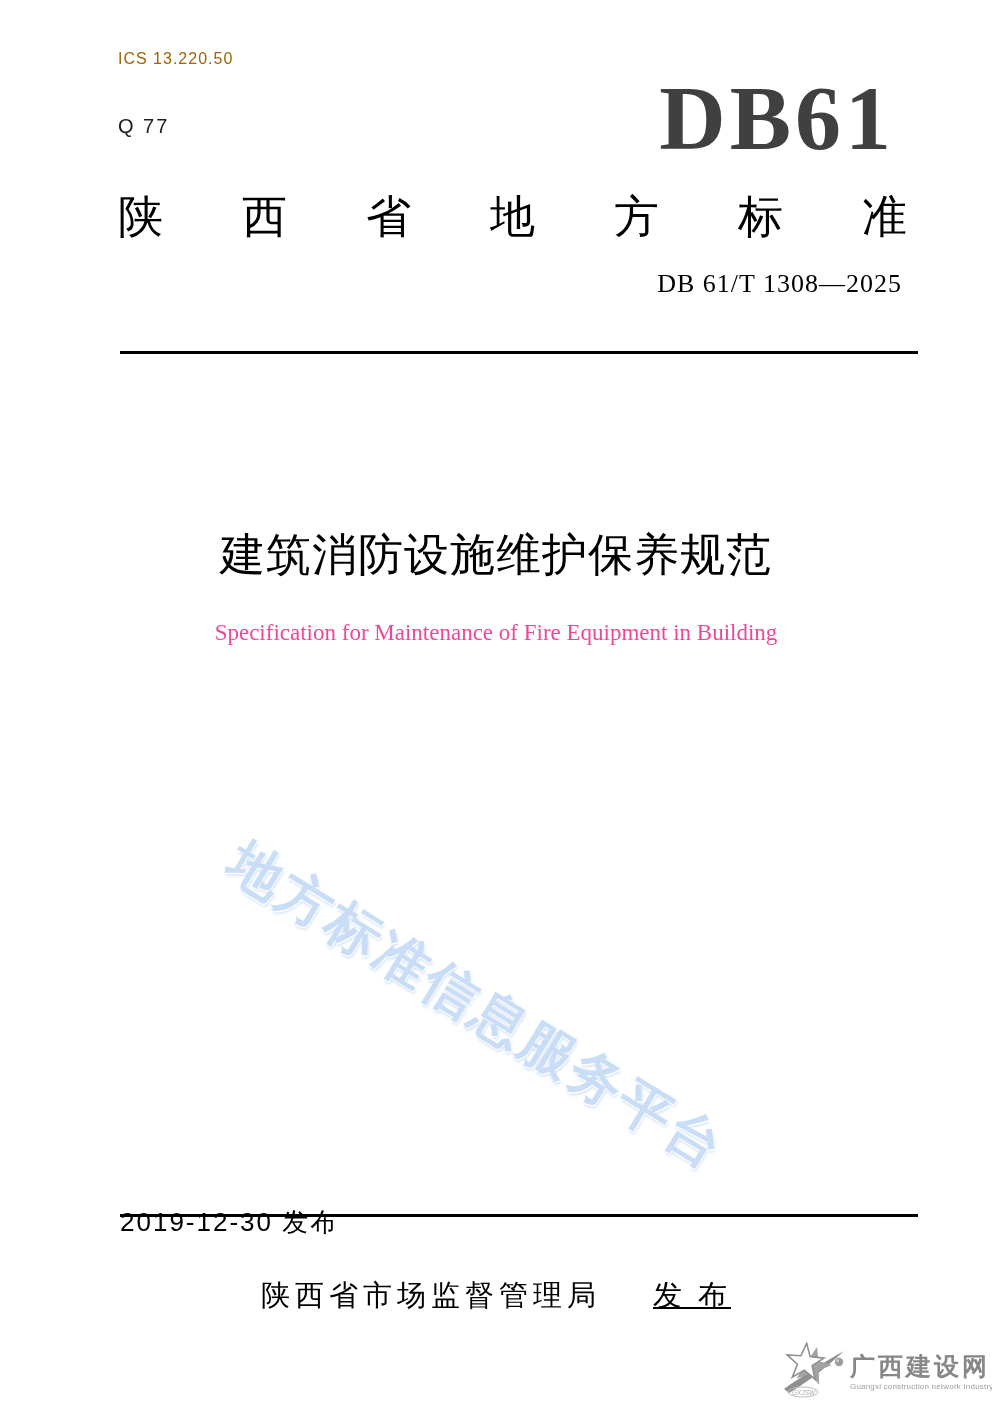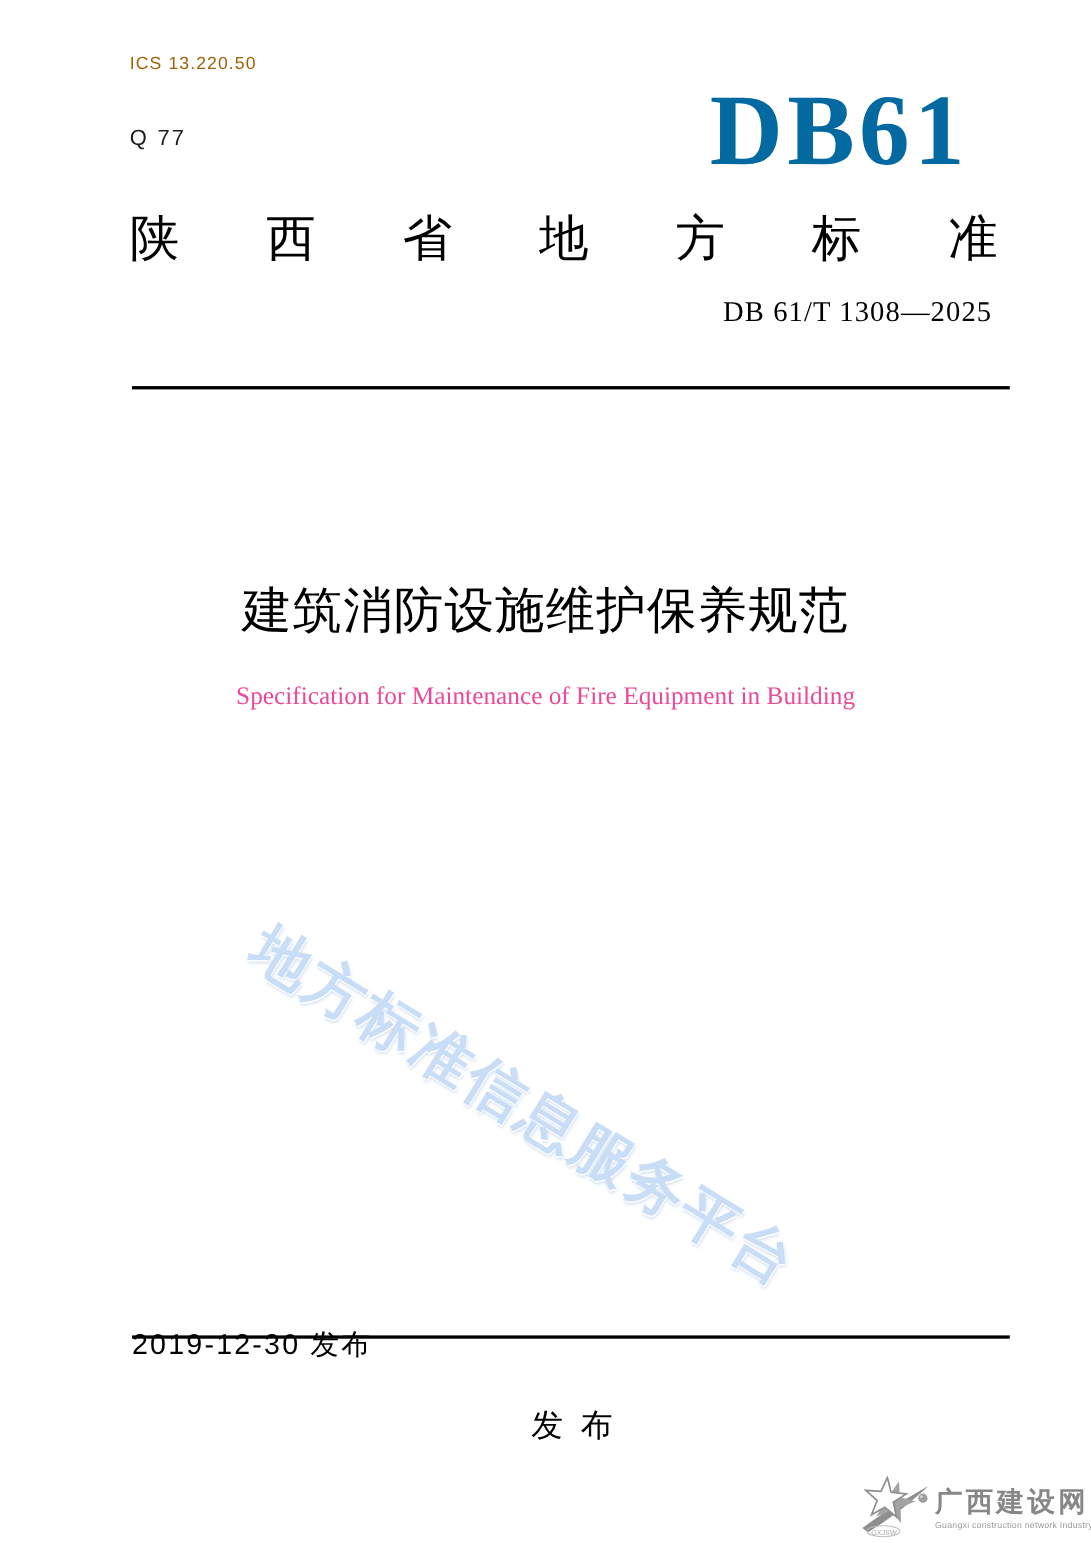--- a/index.html
+++ b/index.html
@@ -5,22 +5,22 @@
   html,body{margin:0;padding:0;background:#ffffff;}
   body{width:992px;height:1403px;position:relative;overflow:hidden;
        font-family:"Liberation Sans",sans-serif;color:#111;}
   .abs{position:absolute;}
 
   
   .ics{left:118px;top:50px;font-size:16px;letter-spacing:1px;color:#a16207;}
   .q77{left:118px;top:79px;font-size:20px;letter-spacing:2px;color:#1c1c1c;margin-top:36px;}
 
   
-  .db61{right:111px;top:72px;font-family:"Liberation Serif",serif;font-weight:bold;
-        font-size:92px;line-height:1;letter-spacing:4px;color:#0369a1;}
+  .db61{right:97px;top:72px;font-family:"Liberation Serif",serif;font-weight:bold;
+        font-size:92px;line-height:1;letter-spacing:4px;color:#404040;}
 
   
   .std-type{left:118px;top:194px;width:789px;display:flex;justify-content:space-between;
             font-size:45px;line-height:1;color:#000;}
   .std-type span{display:block;}
 
   
   .std-num{right:90px;top:269px;font-family:"Liberation Serif",serif;font-size:26px;
            letter-spacing:1px;color:#000;}
 
@@ -40,21 +40,21 @@
              transform:rotate(31.5deg);transform-origin:0 0;white-space:nowrap;}
 
   
   .dates{left:120px;top:1184px;width:798px;display:flex;justify-content:space-between;
          font-size:26px;letter-spacing:2px;color:#000;margin-top:21px;}
 
   
   .pub-row{left:0;top:1276px;width:992px;display:flex;justify-content:center;
            align-items:baseline;font-size:29px;color:#000;}
   .pub-name{letter-spacing:5px;}
-  .pub-label{margin-left:52px;letter-spacing:4px;}
+  .pub-label{margin-left:52px;letter-spacing:4px;text-decoration:underline;}
 
   
   .sitelogo{left:782px;top:1342px;display:flex;align-items:flex-start;}
   .sitelogo .star-wrap{width:64px;height:58px;flex:0 0 auto;}
   .logo-text{margin-left:4px;margin-top:12px;}
   .logo-cn{font-family:"Liberation Serif",serif;font-weight:600;font-size:25px;
            letter-spacing:3px;color:#878787;line-height:1;}
   .logo-en{font-size:8px;letter-spacing:.2px;color:#9c9c9c;margin-top:3px;white-space:nowrap;}
 </style>
 </head>
@@ -84,20 +84,21 @@
 
 <div class="abs watermark">地方标准信息服务平台</div>
 
 <div class="abs dates">
   <span>2019-12-30 发布</span>
 </div>
 
 <div class="abs rule rule-bottom"></div>
 
 <div class="abs pub-row">
+  <span class="pub-name">陕西省市场监督管理局</span>
   <span class="pub-label">发 布</span>
 </div>
 
 <div class="abs sitelogo">
   <span class="star-wrap">
     <svg width="64" height="58" viewBox="0 0 64 58">
 
       <path d="M2,47 C20,34 42,20 62,9 C44,26 24,41 7,51 Z" fill="#8f8f8f"></path>
 
       <path d="M35.2,4.7 L36.2,19 L50,23 L36.7,28.4 L37.2,42.7 L27.9,31.7 L14.5,36.6 L22,24.4 L13.2,13.1 L27.1,16.5 Z" fill="#a3a3a3"></path>

